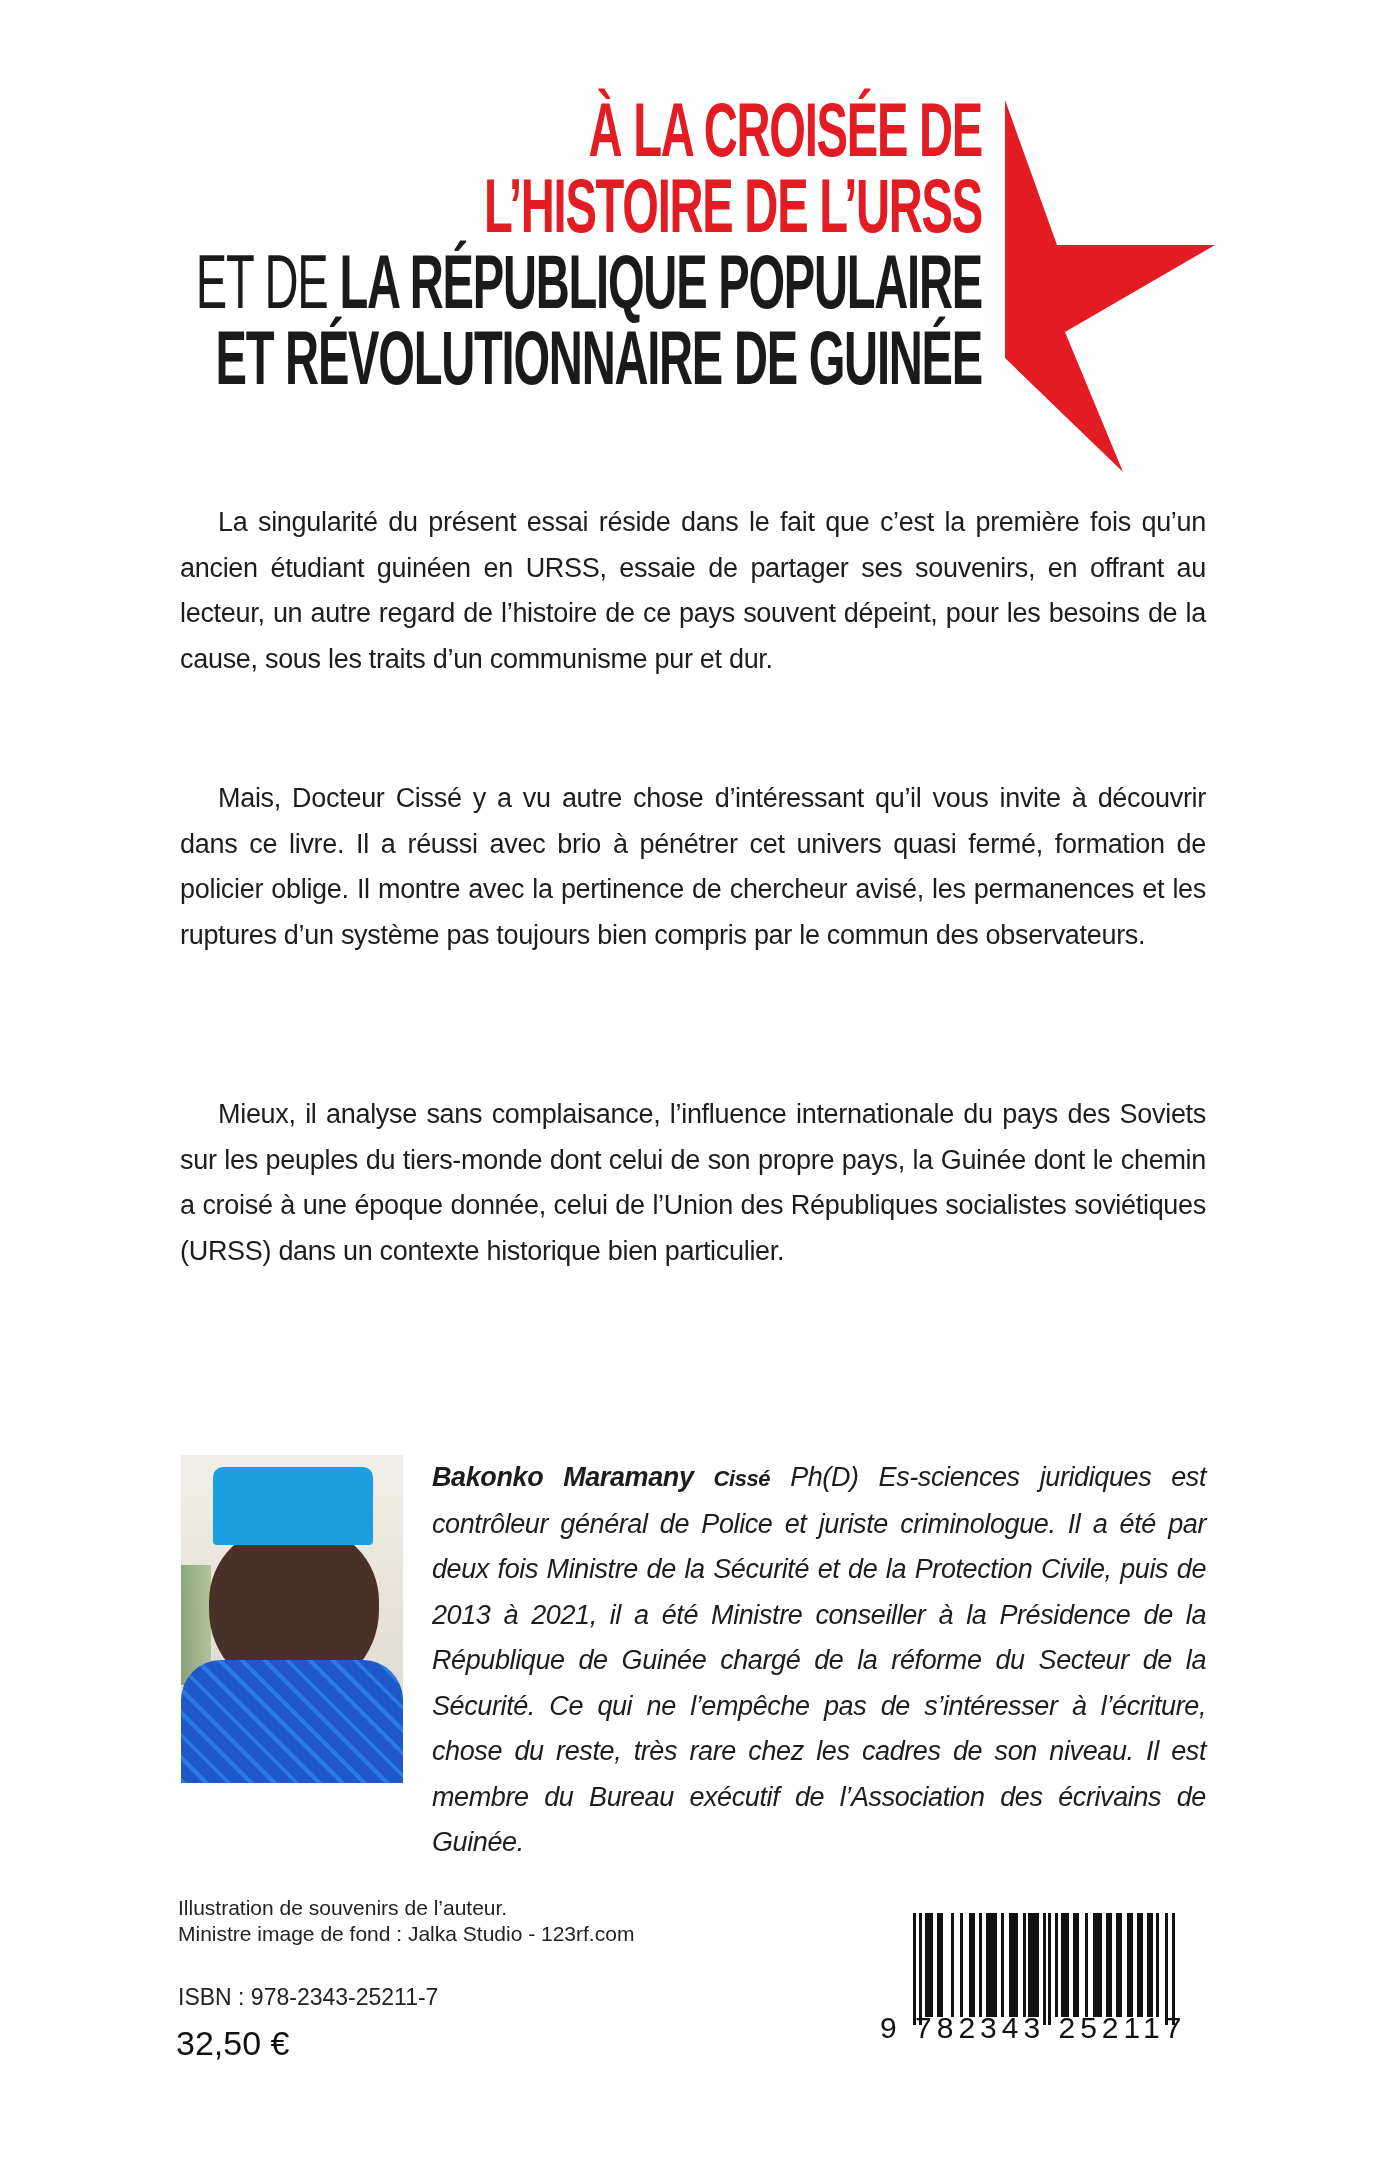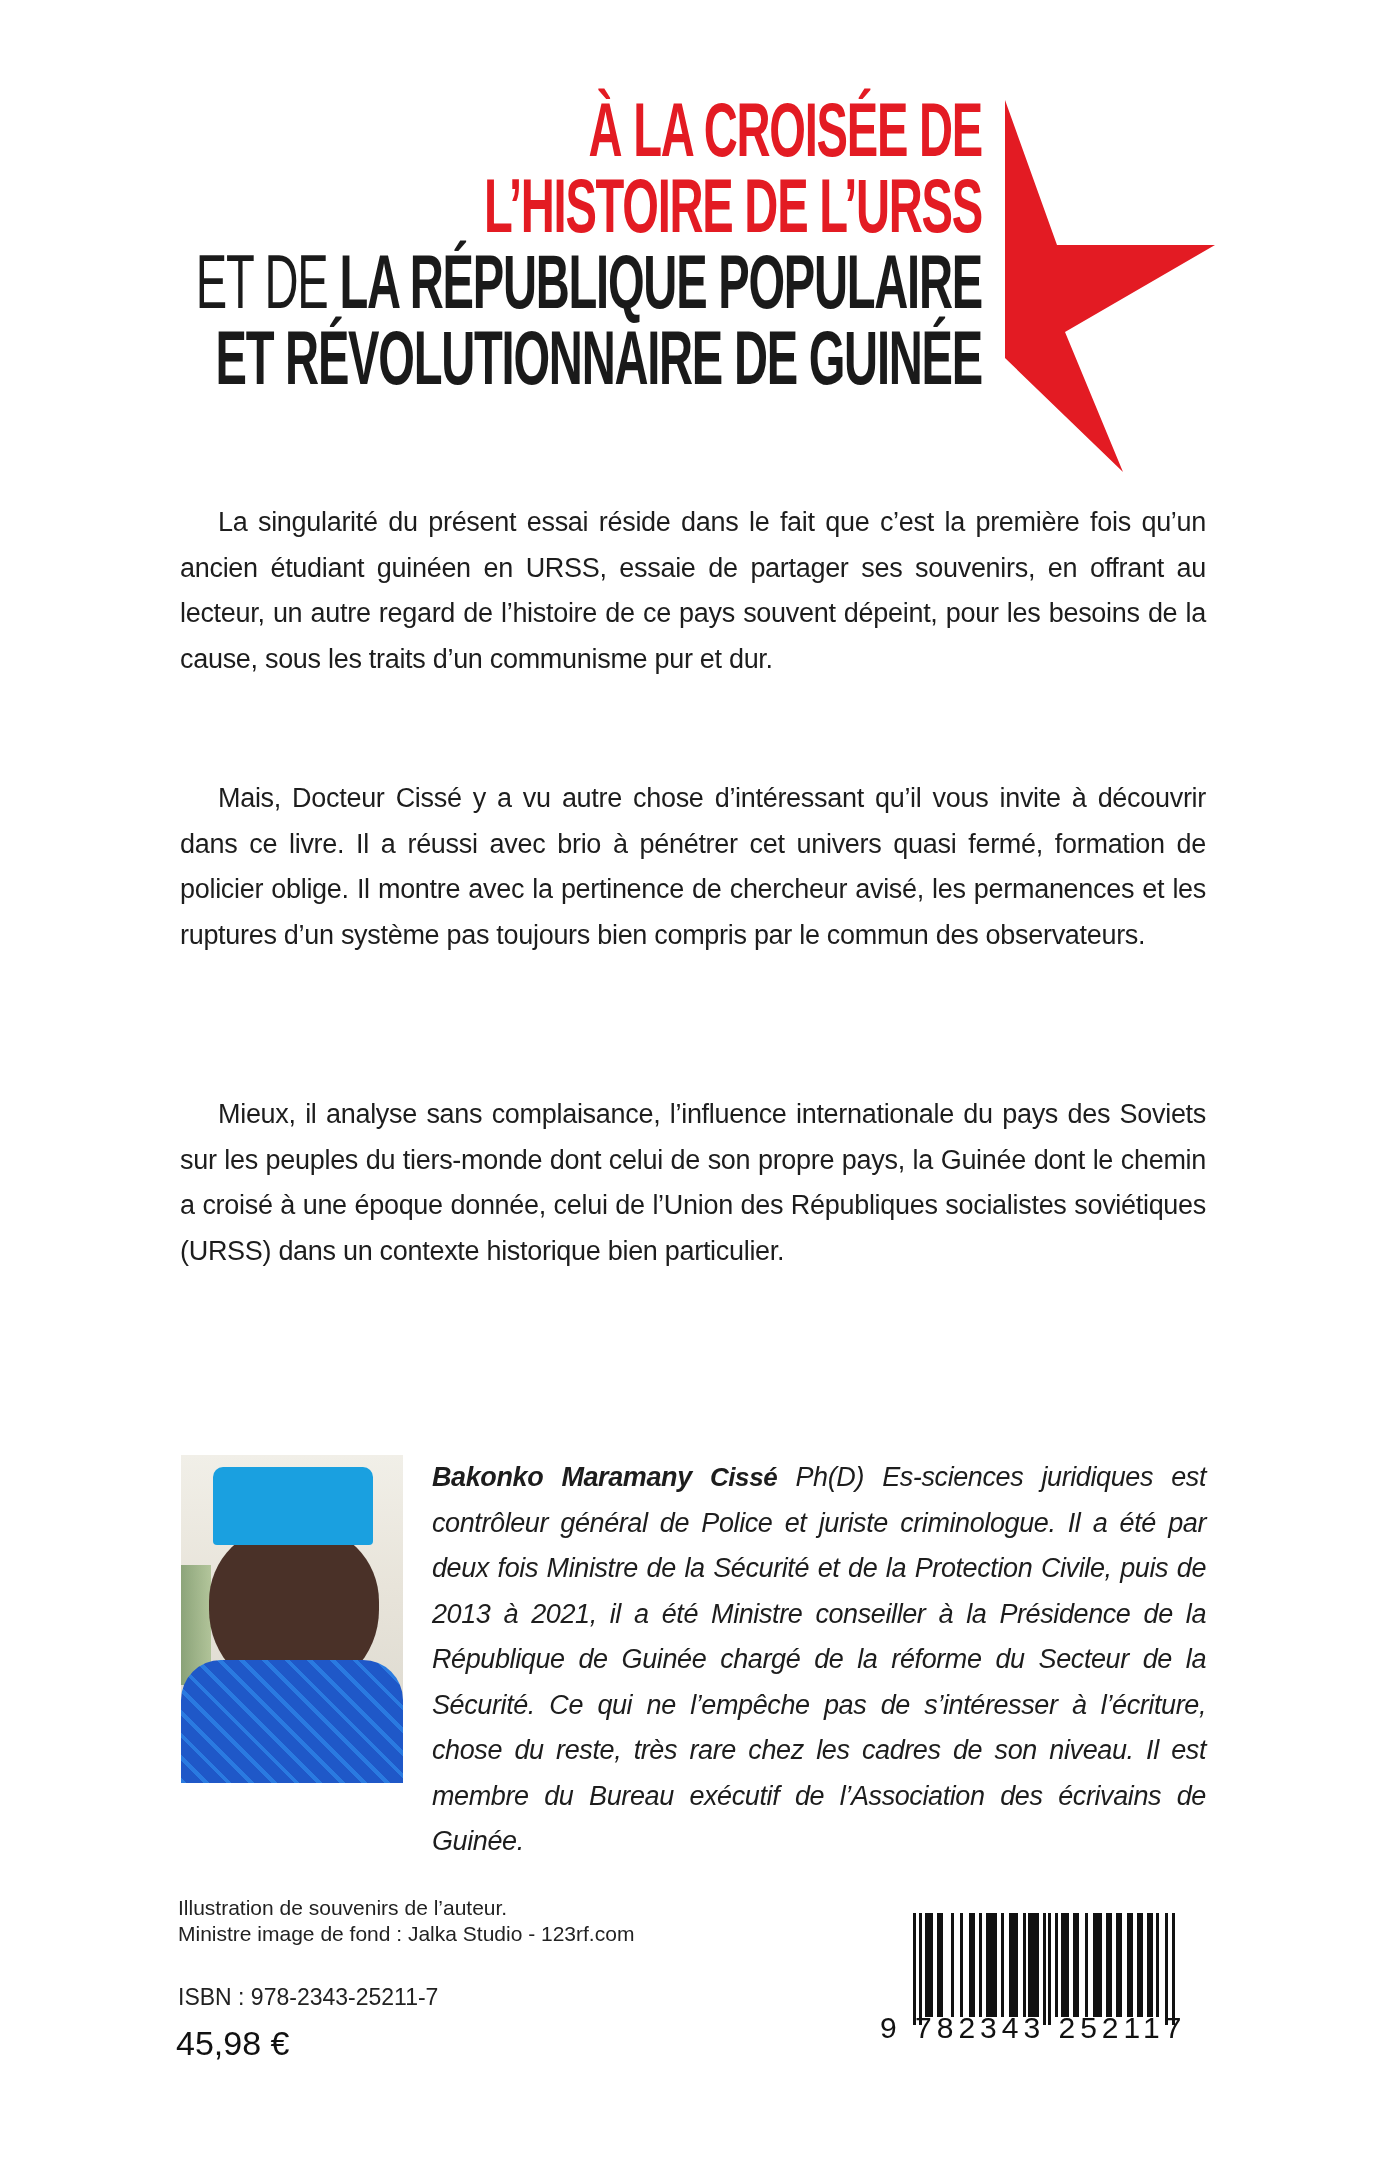--- a/index.html
+++ b/index.html
@@ -14,21 +14,21 @@
   .p1{top:500px;}
   .p2{top:776px;}
   .p3{top:1092px;}
   .photo{position:absolute;left:181px;top:1455px;width:222px;height:328px;background:linear-gradient(180deg,#f1efe8 0%,#e8e4da 40%,#d9d6cc 100%);overflow:hidden;}
   .photo .cap{position:absolute;left:32px;top:12px;width:160px;height:78px;background:#1aa0e0;border-radius:10px 10px 4px 4px;}
   .photo .face{position:absolute;left:28px;top:70px;width:170px;height:170px;background:#4a3128;border-radius:45% 45% 50% 50%;}
   .photo .robe{position:absolute;left:0;top:205px;width:222px;height:140px;background:repeating-linear-gradient(45deg,#1f58c8 0 12px,#2a7ae0 12px 16px);border-radius:40px 40px 0 0;}
   .photo .plant{position:absolute;left:0;top:110px;width:30px;height:120px;background:linear-gradient(90deg,#4f7a3a,#8fb070);opacity:.6;}
   .bio{position:absolute;left:432px;top:1455px;width:774px;font-family:"Liberation Sans",sans-serif;font-style:italic;font-size:27px;line-height:45.5px;text-align:justify;color:#1d1d1d;letter-spacing:-0.4px;}
   .bio .name{font-weight:bold;}
-  .bio .sc{font-weight:bold;font-size:26px;}
+  .bio .sc{font-weight:bold;font-size:22px;}
   .credits{position:absolute;left:178px;top:1895px;font-size:21px;line-height:26px;color:#222;}
   .isbn{position:absolute;left:178px;top:1984px;font-size:23px;color:#222;}
   .price{position:absolute;left:176px;top:2024px;font-size:34px;color:#111;}
   .barcode{position:absolute;left:880px;top:1893px;width:300px;height:160px;}
   .bc-bars{position:absolute;left:33px;top:20px;width:264px;height:112px;display:flex;align-items:flex-start;}
   .bc-digits{position:absolute;left:0;top:118px;width:300px;font-size:30px;font-family:"Liberation Sans",sans-serif;color:#111;letter-spacing:5px;white-space:nowrap;}
 </style>
 </head>
 <body>
 
@@ -60,21 +60,21 @@
   <div class="robe"></div>
 </div>
 
 <div class="bio"><span class="name">Bakonko Maramany </span><span class="sc">Cissé</span><span> Ph(D) Es-sciences juridiques est contrôleur général de Police et juriste criminologue. Il a été par deux fois Ministre de la Sécurité et de la Protection Civile, puis de 2013 à 2021, il a été Ministre conseiller à la Présidence de la République de Guinée chargé de la réforme du Secteur de la Sécurité. Ce qui ne l’empêche pas de s’intéresser à l’écriture, chose du reste, très rare chez les cadres de son niveau. Il est membre du Bureau exécutif de l’Association des écrivains de Guinée.</span></div>
 
 <div class="credits">
   <div>Illustration de souvenirs de l’auteur.</div>
   <div>Ministre image de fond : Jalka Studio - 123rf.com</div>
 </div>
 <div class="isbn">ISBN : 978-2343-25211-7</div>
-<div class="price">45,98 €</div>
+<div class="price">32,50 €</div>
 
 <div class="barcode">
   <svg class="bc-bars" viewBox="0 0 264 112" preserveAspectRatio="none">
     <g fill="#111">
       <rect x="0" y="0" width="3" height="112"></rect>
         <rect x="6" y="0" width="3" height="112"></rect>
       <rect x="12" y="0" width="8" height="104"></rect>
         <rect x="24" y="0" width="6" height="104"></rect>
       <rect x="38" y="0" width="3" height="104"></rect>
         <rect x="47" y="0" width="3" height="104"></rect>

